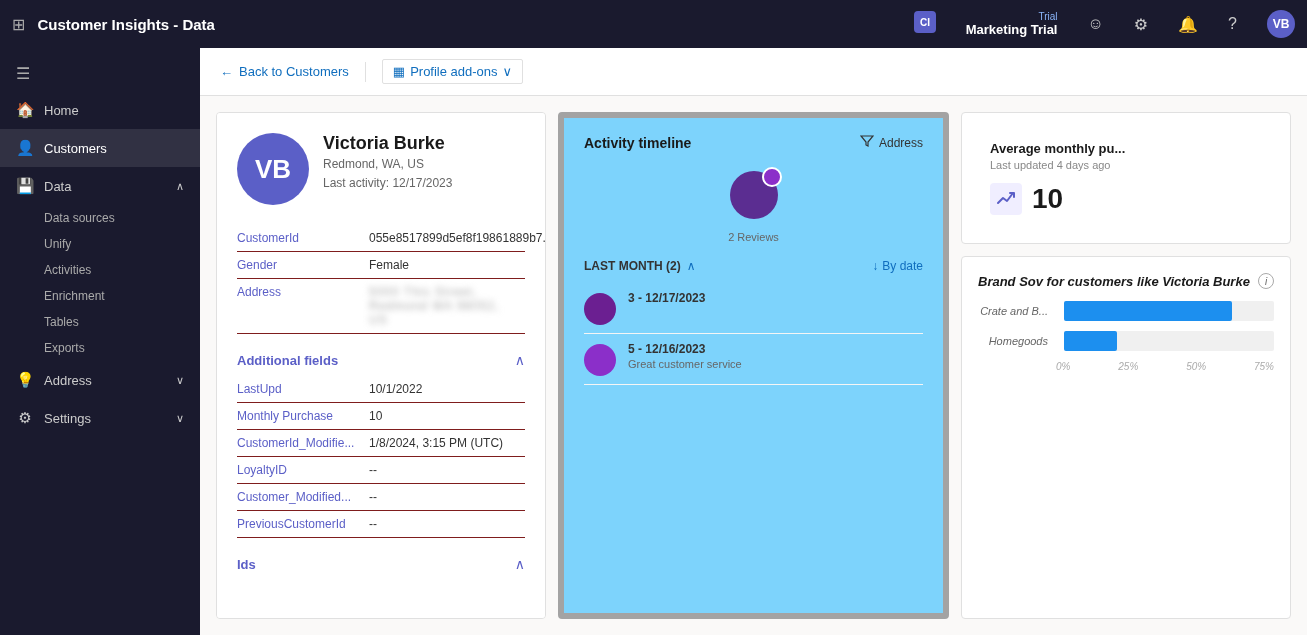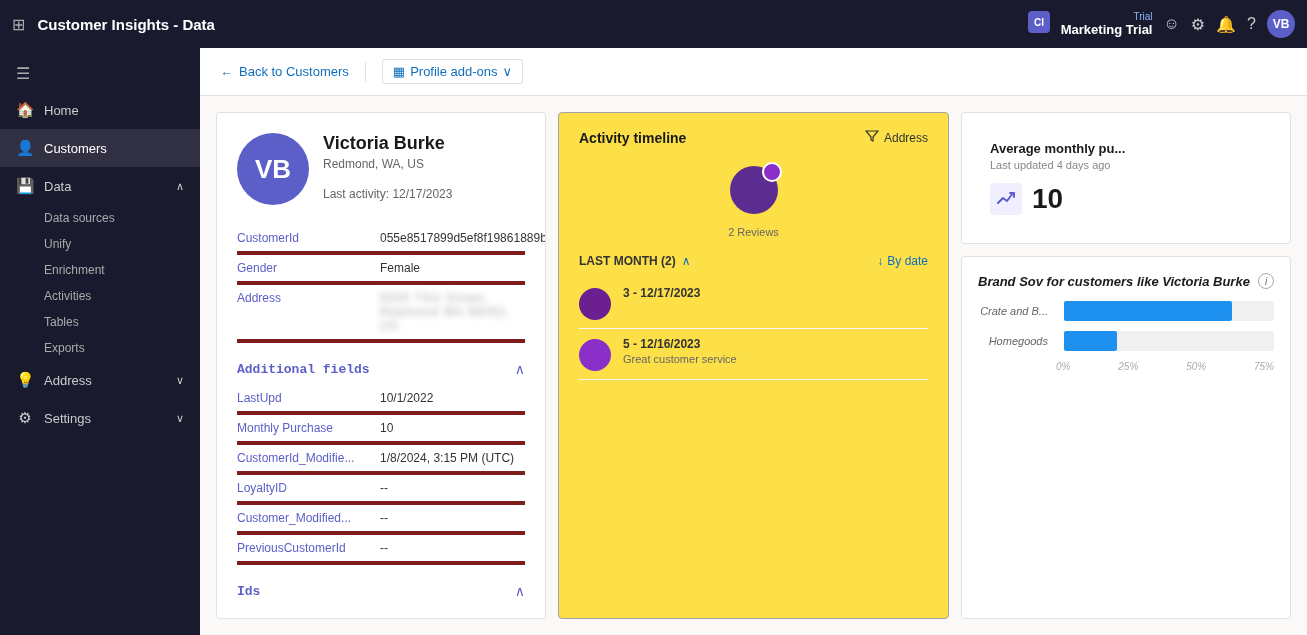--- a/index.html
+++ b/index.html
@@ -11,21 +11,21 @@
       color: white;
       height: 48px;
       display: flex;
       align-items: center;
       padding: 0 12px;
       gap: 12px;
       flex-shrink: 0;
     }
     .topbar-grid-icon { color: #aaa; font-size: 16px; cursor: pointer; }
     .topbar-title { color: white; font-size: 15px; font-weight: 600; flex: 1; }
-    .topbar-right { display: flex; align-items: center; gap: 11px; }
+    .topbar-right { display: flex; align-items: center; gap: 30px; }
     .topbar-trial-badge { display: flex; flex-direction: column; align-items: flex-end; }
     .topbar-trial-badge .trial-label { font-size: 10px; color: #8ab4f8; }
     .topbar-trial-badge .trial-name { font-size: 13px; font-weight: 600; }
     .topbar-icon { font-size: 16px; color: #ccc; cursor: pointer; }
     .topbar-avatar { width: 28px; height: 28px; border-radius: 50%; background: #5b5fc7; display: flex; align-items: center; justify-content: center; font-size: 12px; font-weight: 700; color: white; }
 
     
     .main-layout { display: flex; flex: 1; overflow: hidden; }
 
     
@@ -83,41 +83,41 @@
       border-radius: 4px;
       width: 330px;
       flex-shrink: 0;
       overflow-y: auto;
       padding: 20px;
     }
     .customer-header { display: flex; align-items: flex-start; gap: 14px; margin-bottom: 20px; }
     .customer-avatar { width: 72px; height: 72px; border-radius: 50%; background: #5b5fc7; display: flex; align-items: center; justify-content: center; font-size: 26px; font-weight: 700; color: white; flex-shrink: 0; }
     .customer-name { font-size: 18px; font-weight: 600; color: #1a1a1a; }
     .customer-location { font-size: 12px; color: #666; margin-top: 3px; }
-    .customer-activity { font-size: 12px; color: #666; margin-top: 16px; }
-
-    .field-row { display: flex; gap: 23px; padding: 6px 0; border-bottom: 4px solid #7f1d1d; }
+    .customer-activity { font-size: 12px; color: #666; margin-top: 5px; }
+
+    .field-row { display: flex; gap: 12px; padding: 6px 0; border-bottom: 1px solid #7f1d1d; }
     .field-label { color: #5b5fc7; font-size: 12px; width: 120px; flex-shrink: 0; }
     .field-value { font-size: 12px; color: #333; }
     .field-value.blurred { color: #aaa; letter-spacing: 1px; }
 
     .section-header {
       display: flex;
       align-items: center;
       justify-content: space-between;
       padding: 10px 0 8px 0;
       margin-top: 8px;
     }
-    .section-header-label { color: #5b5fc7; font-size: 13px; font-weight: 600; font-family: Liberation Mono, monospace; }
+    .section-header-label { color: #5b5fc7; font-size: 13px; font-weight: 600; }
     .section-collapse { color: #5b5fc7; font-size: 14px; cursor: pointer; }
 
     
     .activity-card {
-      background: #fde047;
-      border: 1px solid #a3a3a3;
+      background: #7dd3fc;
+      border: 6px solid #a3a3a3;
       border-radius: 4px;
       flex: 1;
       overflow-y: auto;
       padding: 16px 20px;
     }
     .activity-header { display: flex; align-items: center; justify-content: space-between; margin-bottom: 16px; }
     .activity-title { font-size: 14px; font-weight: 600; color: #1a1a1a; }
     .filter-btn { display: flex; align-items: center; gap: 5px; color: #333; font-size: 12px; cursor: pointer; }
 
     .activity-icon-cluster { display: flex; justify-content: center; margin-bottom: 8px; }
@@ -217,22 +217,22 @@
 
     <div class="sidebar-item">
       <span class="sidebar-icon">💾</span>
       <span>Data</span>
       <span class="sidebar-expand">∧</span>
     </div>
 
     <div class="sidebar-section">
       <div class="sidebar-sub">Data sources</div>
       <div class="sidebar-sub">Unify</div>
+      <div class="sidebar-sub">Activities</div>
       <div class="sidebar-sub">Enrichment</div>
-      <div class="sidebar-sub">Activities</div>
       <div class="sidebar-sub">Tables</div>
       <div class="sidebar-sub">Exports</div>
     </div>
 
     <div class="sidebar-item">
       <span class="sidebar-icon">💡</span>
       <span>Address</span>
       <span class="sidebar-expand">∨</span>
     </div>
 

